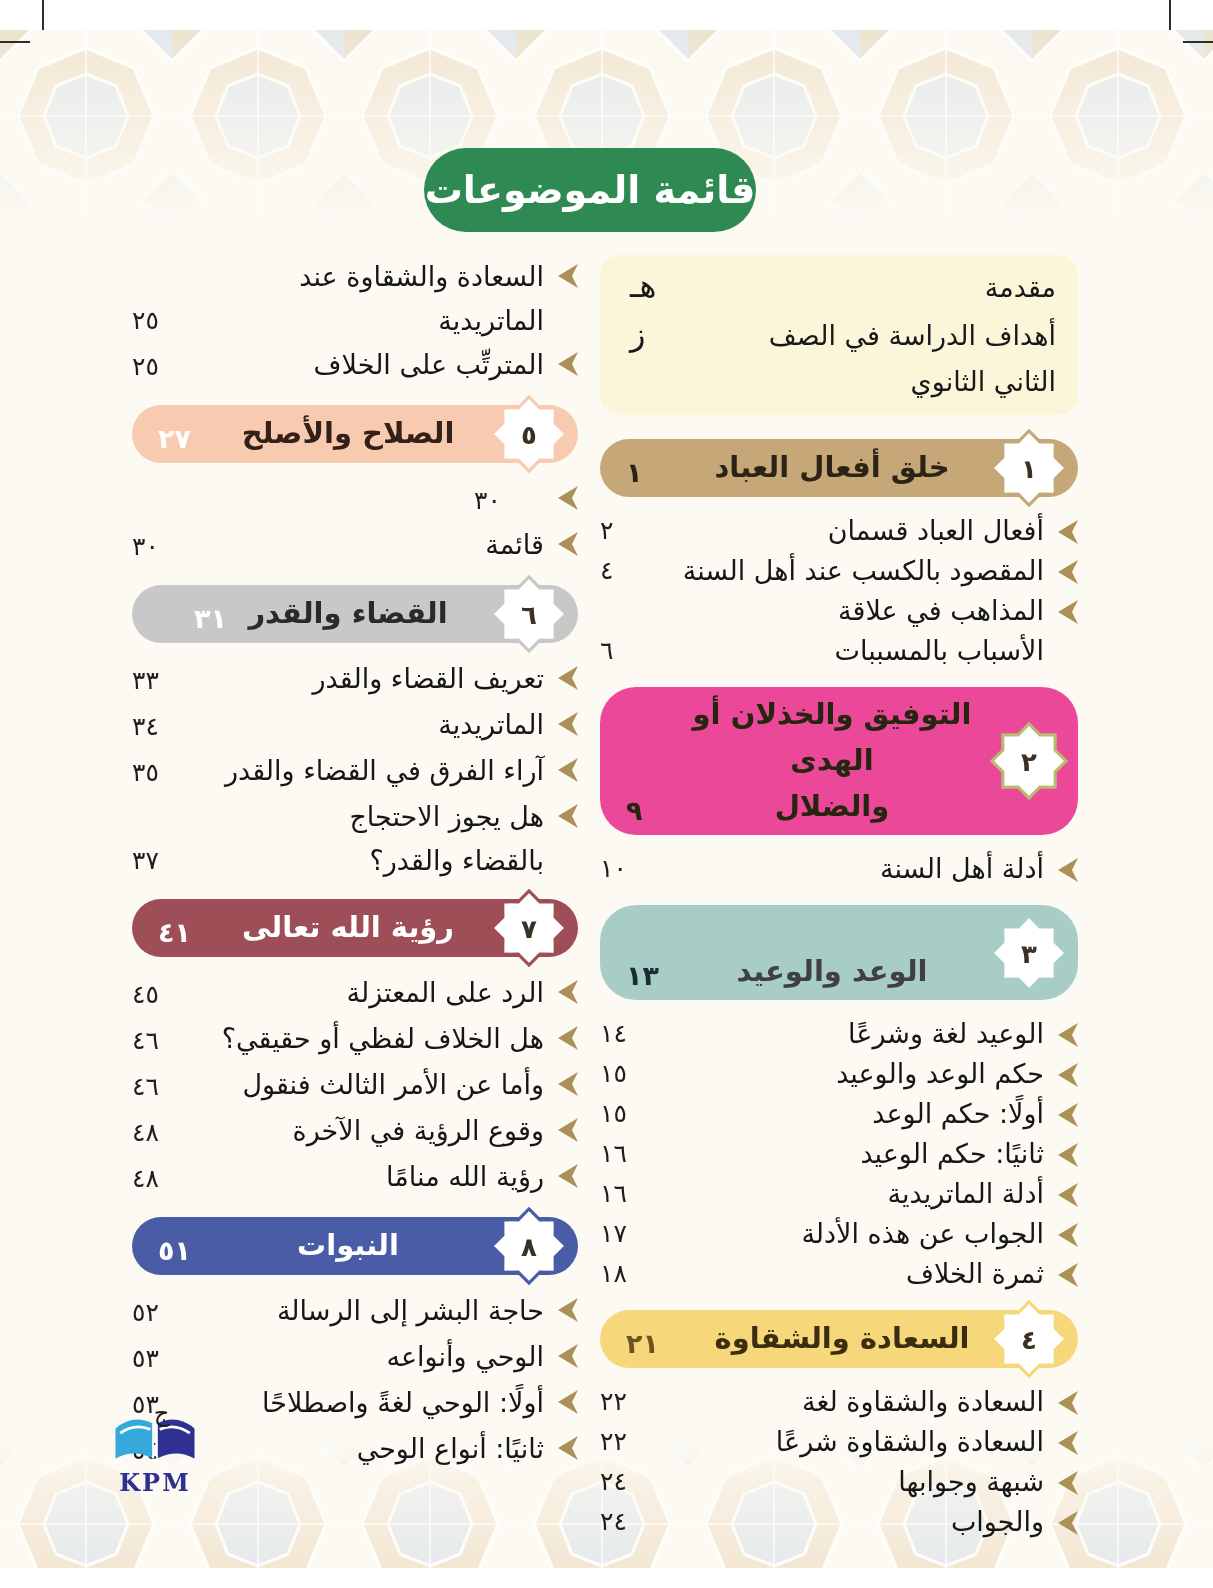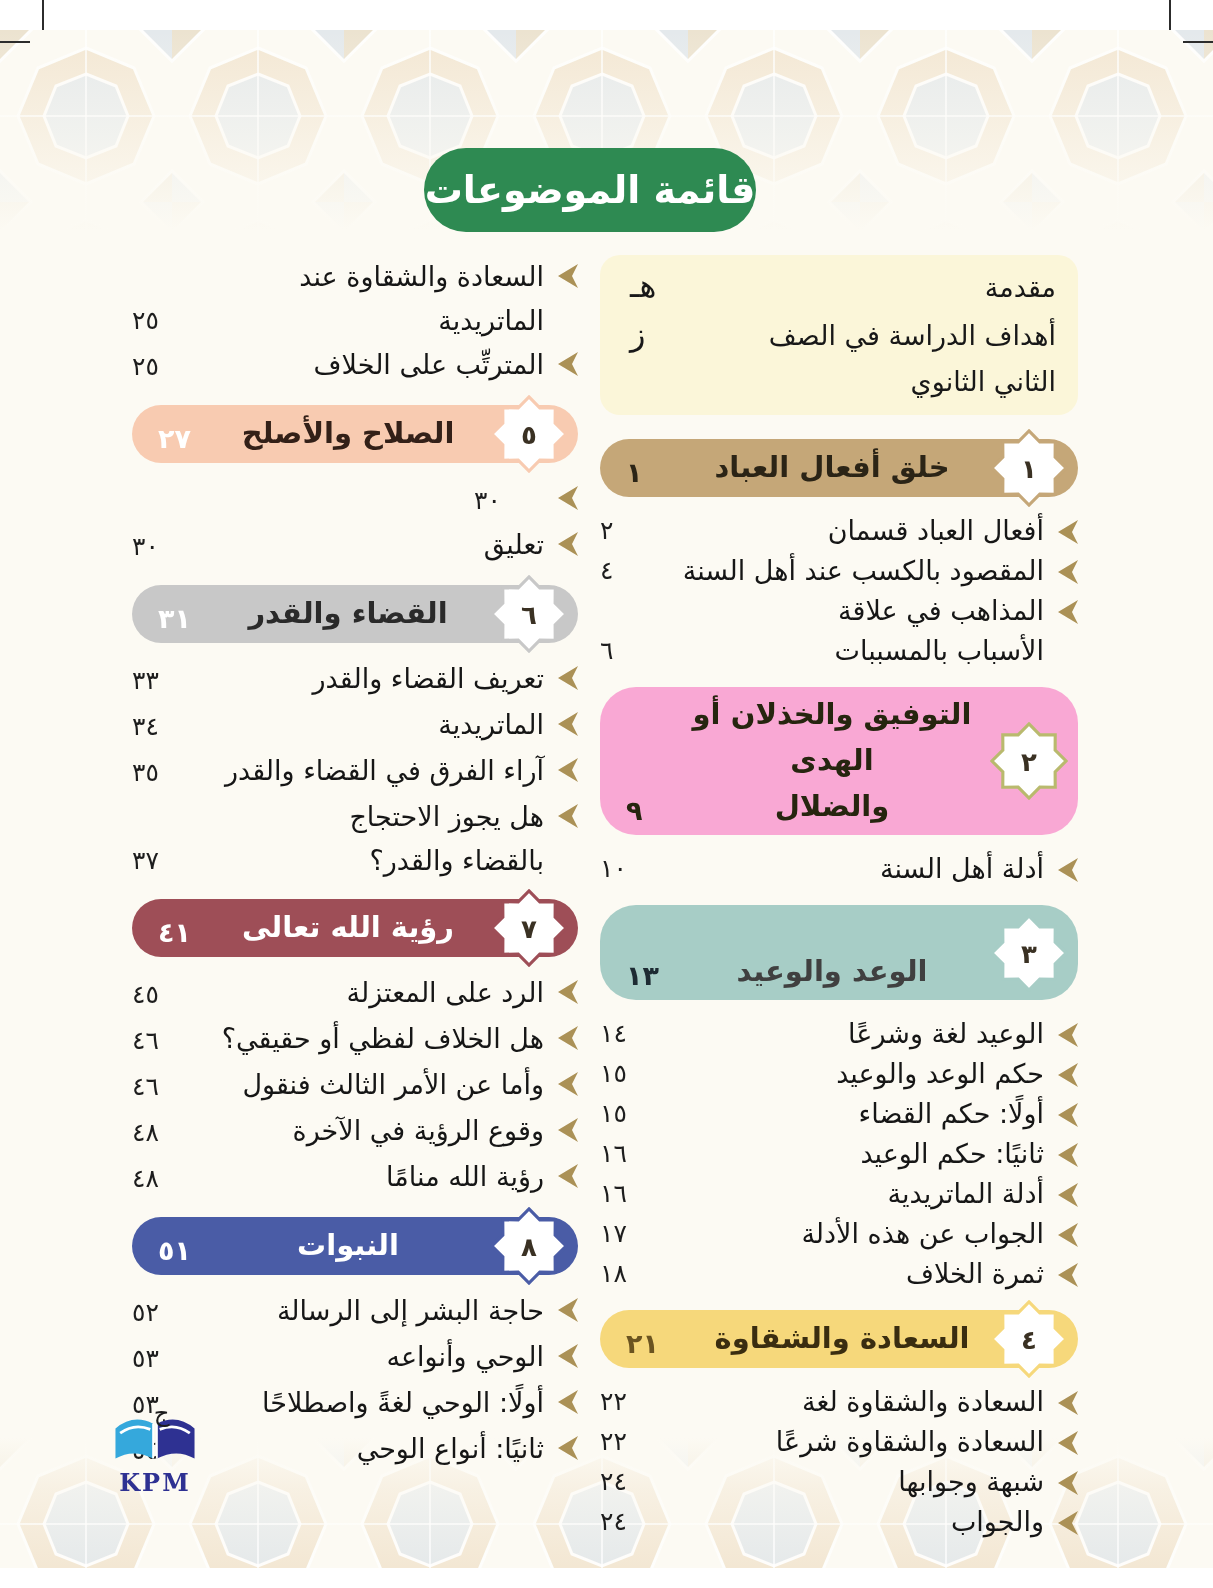--- a/index.html
+++ b/index.html
@@ -133,21 +133,21 @@
         <div class="entry">
           <span class="chev"></span>
           <div class="entry-text">المقصود بالكسب عند أهل السنة</div>
           <span class="entry-page">٤</span>
         </div>
         <div class="entry">
           <span class="chev"></span>
           <div class="entry-text">المذاهب في علاقة<span class="entry-line2">الأسباب بالمسببات</span></div>
           <span class="entry-page">٦</span>
         </div>
-        <div class="sec" style="background: #f9a8d4;">
+        <div class="sec" style="background: #ec4899;">
           <div class="sec-title" style="color: rgb(38, 37, 15);">التوفيق والخذلان أو الهدى<br>والضلال</div>
           <span class="sec-page" style="color: rgb(38, 37, 15);">٩</span>
           <div class="badge">
             <svg viewBox="0 0 80 80" xmlns="http://www.w3.org/2000/svg">
               <polygon points="40,2 51.1,13.2 66.9,13.1 66.8,28.9 78,40 66.8,51.1 66.9,66.9 51.1,66.8 40,78 28.9,66.8 13.1,66.9 13.2,51.1 2,40 13.2,28.9 13.1,13.1 28.9,13.2" fill="#ffffff" stroke="#b9ba6e" stroke-width="3.2"></polygon>
             </svg>
             <span class="badge-num">٢</span>
           </div>
         </div>
         <div class="entry">
@@ -170,21 +170,21 @@
           <div class="entry-text">الوعيد لغة وشرعًا</div>
           <span class="entry-page">١٤</span>
         </div>
         <div class="entry">
           <span class="chev"></span>
           <div class="entry-text">حكم الوعد والوعيد</div>
           <span class="entry-page">١٥</span>
         </div>
         <div class="entry">
           <span class="chev"></span>
-          <div class="entry-text">أولًا: حكم القضاء</div>
+          <div class="entry-text">أولًا: حكم الوعد</div>
           <span class="entry-page">١٥</span>
         </div>
         <div class="entry">
           <span class="chev"></span>
           <div class="entry-text">ثانيًا: حكم الوعيد</div>
           <span class="entry-page">١٦</span>
         </div>
         <div class="entry">
           <span class="chev"></span>
           <div class="entry-text">أدلة الماتريدية</div>
@@ -251,26 +251,26 @@
             </svg>
             <span class="badge-num">٥</span>
           </div>
         </div>
         <div class="entry">
           <span class="chev"></span>
           <span class="entry-page">٣٠</span>
         </div>
         <div class="entry">
           <span class="chev"></span>
-          <div class="entry-text">تعليق</div>
+          <div class="entry-text">قائمة</div>
           <span class="entry-page">٣٠</span>
         </div>
         <div class="sec" style="background: rgb(200, 200, 200);">
           <div class="sec-title" style="color: rgb(42, 42, 42);">القضاء والقدر</div>
-          <span class="sec-page" style="color: rgb(255, 255, 255);">٣١</span>
+          <span class="sec-page" style="color: rgb(255, 255, 255); margin-left: 36px;">٣١</span>
           <div class="badge">
             <svg viewBox="0 0 80 80" xmlns="http://www.w3.org/2000/svg">
               <polygon points="40,2 51.1,13.2 66.9,13.1 66.8,28.9 78,40 66.8,51.1 66.9,66.9 51.1,66.8 40,78 28.9,66.8 13.1,66.9 13.2,51.1 2,40 13.2,28.9 13.1,13.1 28.9,13.2" fill="#ffffff" stroke="#c8c8c8" stroke-width="3.2"></polygon>
             </svg>
             <span class="badge-num">٦</span>
           </div>
         </div>
         <div class="entry">
           <span class="chev"></span>
           <div class="entry-text">تعريف القضاء والقدر</div>

